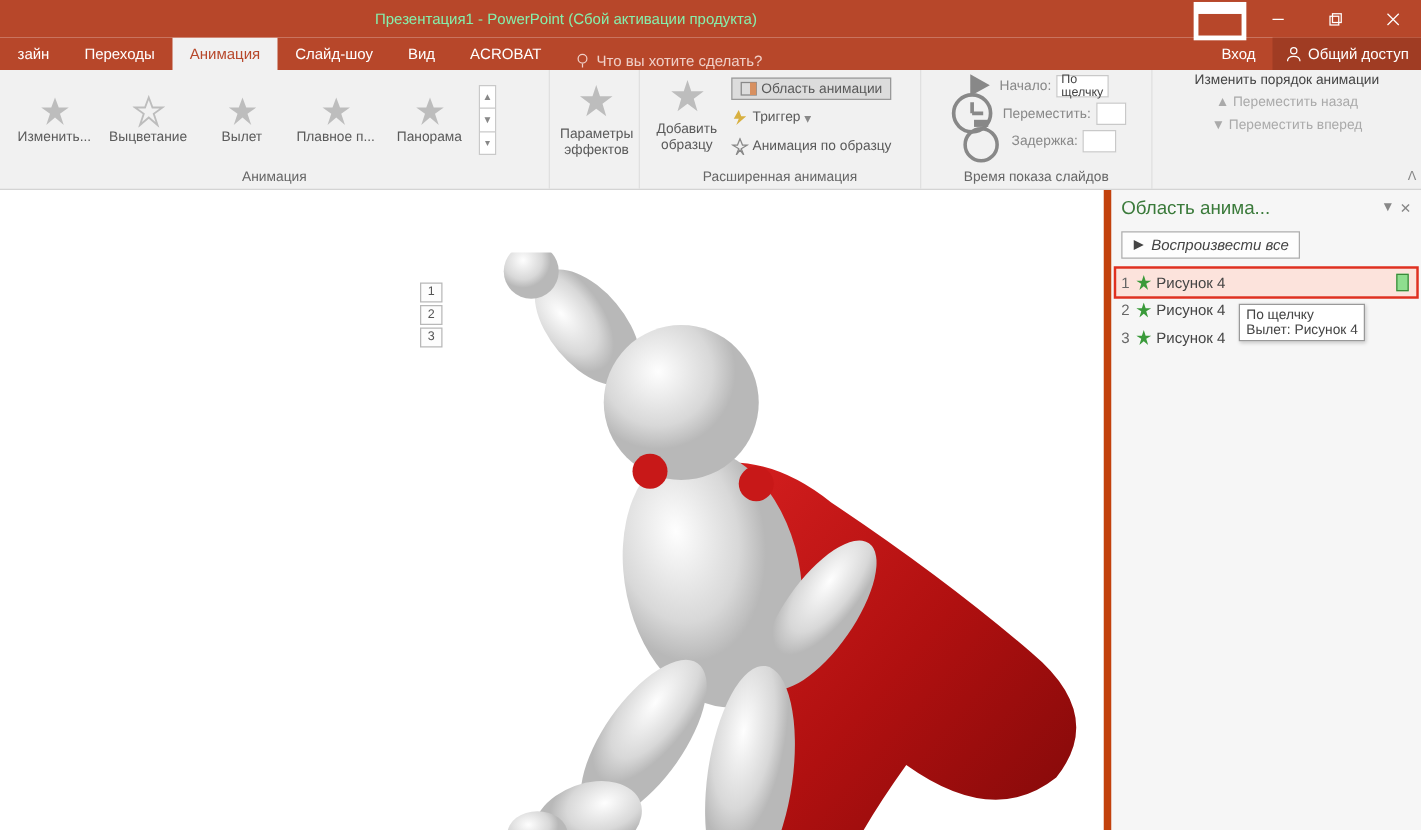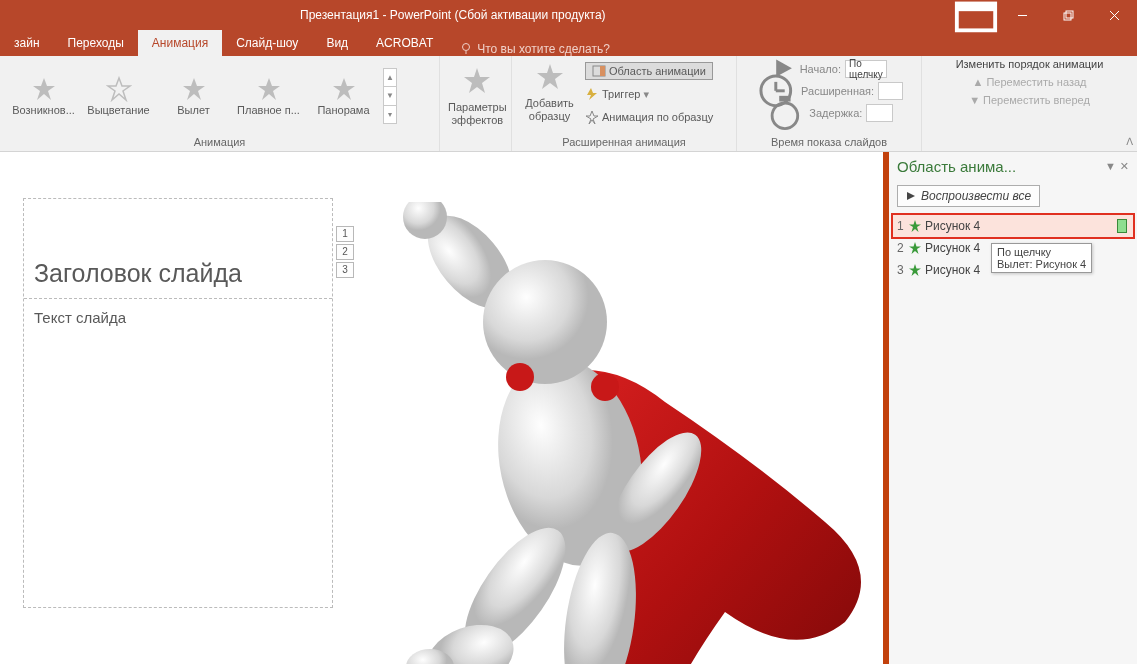--- a/index.html
+++ b/index.html
@@ -1,19 +1,19 @@
 <!DOCTYPE html>
 <html><head>
 <meta charset="utf-8">
 <style>
 * { margin:0; padding:0; box-sizing:border-box; font-family:"Segoe UI",Arial,sans-serif; }
 body { width:1137px; height:664px; background:#fff; overflow:hidden; font-size:12px; color:#444; }
 
 
-.titlebar { height:30px; background:#b7472a; display:flex; align-items:center; color:#ffffff; position:relative; }
+.titlebar { height:30px; background:#b7472a; display:flex; align-items:center; color:#86efac; position:relative; }
 .title-text { position:absolute; left:300px; font-size:12px; }
 .win-controls { margin-left:auto; display:flex; height:100%; }
 .win-btn { width:46px; display:flex; align-items:center; justify-content:center; cursor:pointer; }
 .win-btn svg { width:11px; height:11px; }
 .ribbon-display-btn { width:46px; display:flex; align-items:center; justify-content:center; }
 
 
 .tabs { height:26px; background:#b7472a; display:flex; align-items:flex-end; color:#fff; }
 .tab { padding:0 14px; height:26px; line-height:26px; font-size:12px; cursor:pointer; }
 .tab.active { background:#f1f1f1; color:#b7472a; }
@@ -118,31 +118,41 @@
   <div class="tab">Слайд-шоу</div>
   <div class="tab">Вид</div>
   <div class="tab">ACROBAT</div>
   <div class="tell-me">
     <svg width="14" height="14" viewBox="0 0 14 14">
         <circle cx="7" cy="5" r="3.5" fill="none" stroke="#f0d0c8"></circle>
         <line x1="7" y1="9" x2="7" y2="12" stroke="#f0d0c8"></line>
       </svg>
     <span>Что вы хотите сделать?</span>
   </div>
+  <div class="tab-right">
+    <div class="tab">Вход</div>
+    <div class="share-btn">
+      <svg width="14" height="14" viewBox="0 0 14 14">
+          <circle cx="7" cy="4.5" r="2.5" fill="none" stroke="#fff"></circle>
+          <path d="M2 13 Q2 9 7 9 Q12 9 12 13" fill="none" stroke="#fff"></path>
+        </svg>
+      <span>Общий доступ</span>
+    </div>
+  </div>
 </div>
 
 <div class="ribbon">
 
   <div class="ribbon-group" style="width:440px">
     <div class="group-content">
       <div class="gallery-item">
         <svg class="star" viewBox="0 0 26 26">
             <polygon points="13,2 16,10 24,10 17,15 20,24 13,18 6,24 9,15 2,10 10,10" fill="#bdbdbd"></polygon>
           </svg>
-        <span>Возникнов...</span>
+        <span>Изменить...</span>
       </div>
       <div class="gallery-item">
         <svg class="star" viewBox="0 0 26 26">
             <polygon points="13,2 16,10 24,10 17,15 20,24 13,18 6,24 9,15 2,10 10,10" fill="none" stroke="#bdbdbd" stroke-width="1.5"></polygon>
           </svg>
         <span>Выцветание</span>
       </div>
       <div class="gallery-item">
         <svg class="star" viewBox="0 0 26 26">
             <polygon points="13,2 16,10 24,10 17,15 20,24 13,18 6,24 9,15 2,10 10,10" fill="#bdbdbd"></polygon>
@@ -230,21 +240,21 @@
         <div class="input">
             <span style="font-size:10px;color:#444">По щелчку</span>
           </div>
       </div>
       <div class="timing-row">
         <svg viewBox="0 0 14 14">
             <circle cx="7" cy="7" r="5" fill="none" stroke="#888"></circle>
             <line x1="7" y1="7" x2="7" y2="4" stroke="#888"></line>
             <line x1="7" y1="7" x2="10" y2="7" stroke="#888"></line>
           </svg>
-        <span>Расширенная:</span>
+        <span>Переместить:</span>
         <div class="input"></div>
       </div>
       <div class="timing-row">
         <svg viewBox="0 0 14 14">
             <circle cx="7" cy="8" r="4.5" fill="none" stroke="#888"></circle>
             <rect x="5" y="1" width="4" height="2" fill="#888"></rect>
           </svg>
         <span>Задержка:</span>
         <div class="input"></div>
       </div>
@@ -264,24 +274,20 @@
           <span>Переместить вперед</span>
         </div>
     </div>
     <div class="group-label">&nbsp;</div>
   </div>
   <div class="collapse-caret">ᐱ</div>
 </div>
 
 <div class="workspace">
   <div class="edit-area">
-    <div class="slide-text-box">
-      <div class="slide-title">Заголовок слайда</div>
-      <div class="slide-body">Текст слайда</div>
-    </div>
     <div class="click-tags">
       <div class="click-tag">1</div>
       <div class="click-tag">2</div>
       <div class="click-tag">3</div>
     </div>
 
     <svg class="figure" viewBox="0 0 540 560">
       <defs>
         <radialGradient id="body" cx="35%" cy="30%">
             <stop offset="0%" stop-color="#fefefe"></stop>

